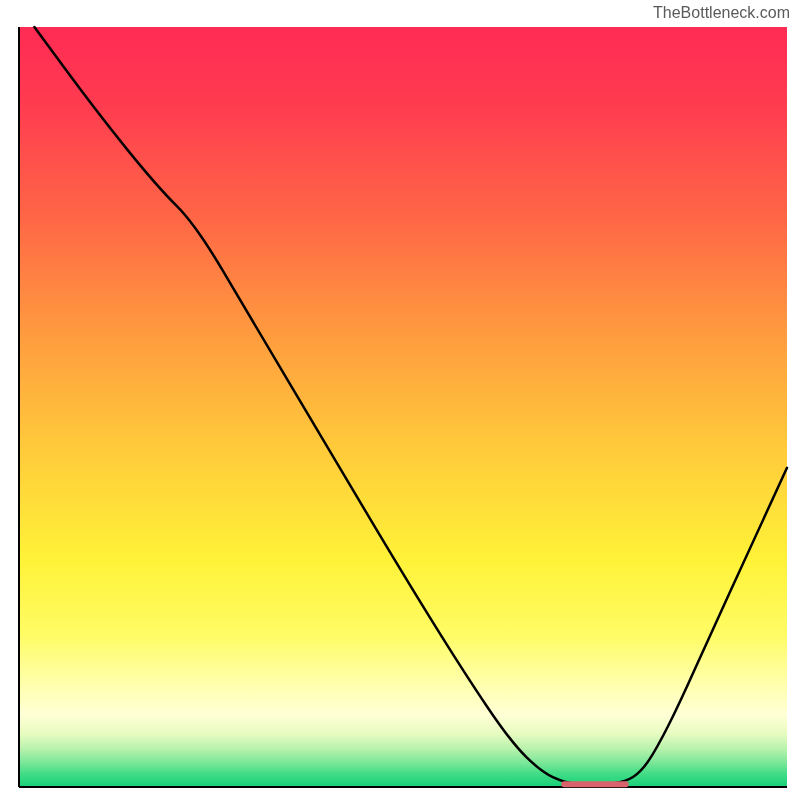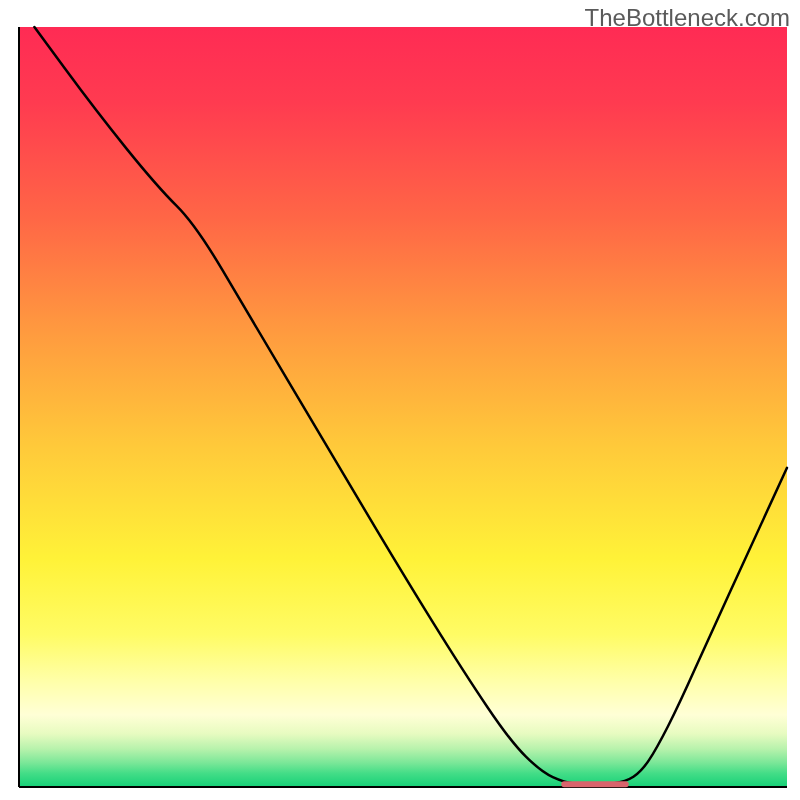--- a/index.html
+++ b/index.html
@@ -13,21 +13,21 @@
   .container {
     position: relative;
     width: 800px;
     height: 800px;
   }
   .watermark {
     position: absolute;
     top: 4px;
     right: 10px;
     color: #5a5a5a;
-    font-size: 24px;
+    font-size: 16px;
     font-weight: 400;
     letter-spacing: 0px;
     z-index: 10;
   }
   svg.plot {
     position: absolute;
     left: 0;
     top: 0;
   }
 </style>

